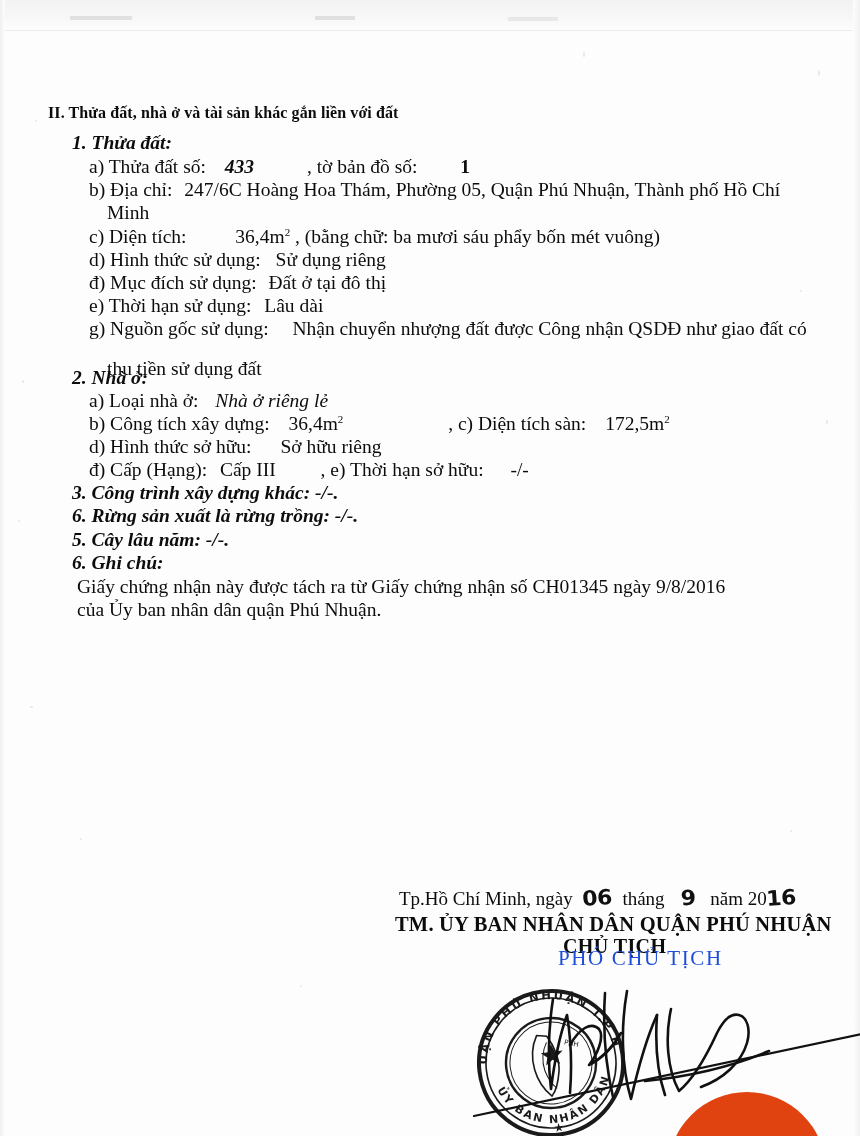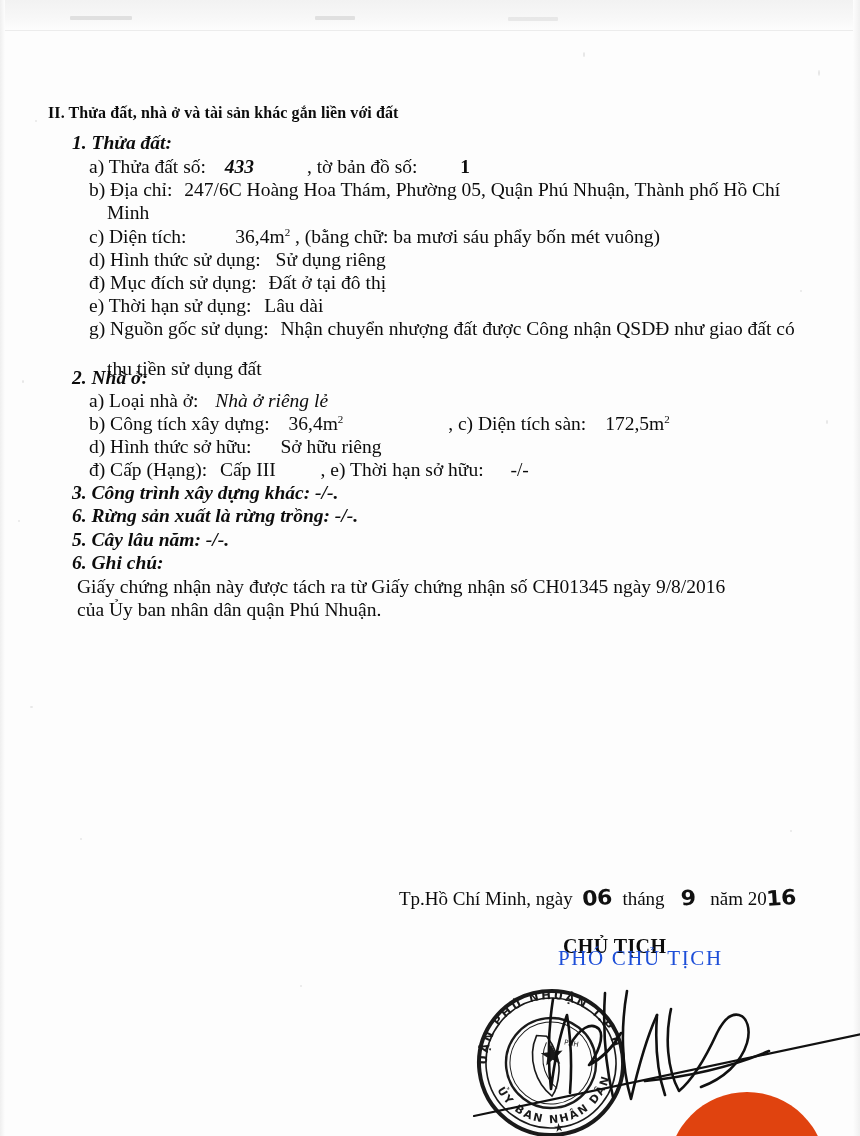--- a/index.html
+++ b/index.html
@@ -206,21 +206,21 @@
       <span style="margin-left:7px;">Đất ở tại đô thị</span>
     </div>
 
     <div class="line" style="left:89px; top:294px;">
       <span>e) Thời hạn sử dụng:</span>
       <span style="margin-left:8px;">Lâu dài</span>
     </div>
 
     <div class="line" style="left:89px; top:317px;">
       <span>g) Nguồn gốc sử dụng:</span>
-      <span style="margin-left:7px;">Nhận chuyển nhượng đất được Công nhận QSDĐ như giao đất có</span>
+      <span style="margin-left:19px;">Nhận chuyển nhượng đất được Công nhận QSDĐ như giao đất có</span>
     </div>
     <div class="line" style="left:107px; top:357px;">thu tiền sử dụng đất</div>
 
     <div class="line sec" style="left:72px; top:366px;">2. Nhà ở:</div>
 
     <div class="line" style="left:89px; top:389px;">
       <span>a) Loại nhà ở:</span>
       <span style="margin-left:12px;font-style:italic;">Nhà ở riêng lẻ</span>
     </div>
 
@@ -254,20 +254,21 @@
   </div>
 
   <div class="sig-place" style="left:399px; top:886px;">
     <span>Tp.Hồ Chí Minh, ngày</span>
     <span class="hand" style="margin:0 6px;">06</span>
     <span>tháng</span>
     <span class="hand" style="margin:0 10px 0 12px;">9</span>
     <span>năm 20</span><span class="hand" style="margin-left:0;">16</span>
   </div>
 
+  <div class="sig-org" style="left:395px; top:913px;">TM. ỦY BAN NHÂN DÂN QUẬN PHÚ NHUẬN</div>
 
   <div class="sig-title" style="left:563px; top:935px;">CHỦ TỊCH</div>
 
   <div class="sig-stamp-title" style="left:558px; top:946px;">PHÓ CHỦ TỊCH</div>
 
   <div class="seal">
     <svg viewBox="0 0 162 162" width="162" height="162" aria-hidden="true">
       <defs>
         <path id="sealArcTop" d="M 17,81 A 64,64 0 0 1 145,81"></path>
         <path id="sealArcBot" d="M 21,81 A 60,60 0 0 0 141,81"></path>

